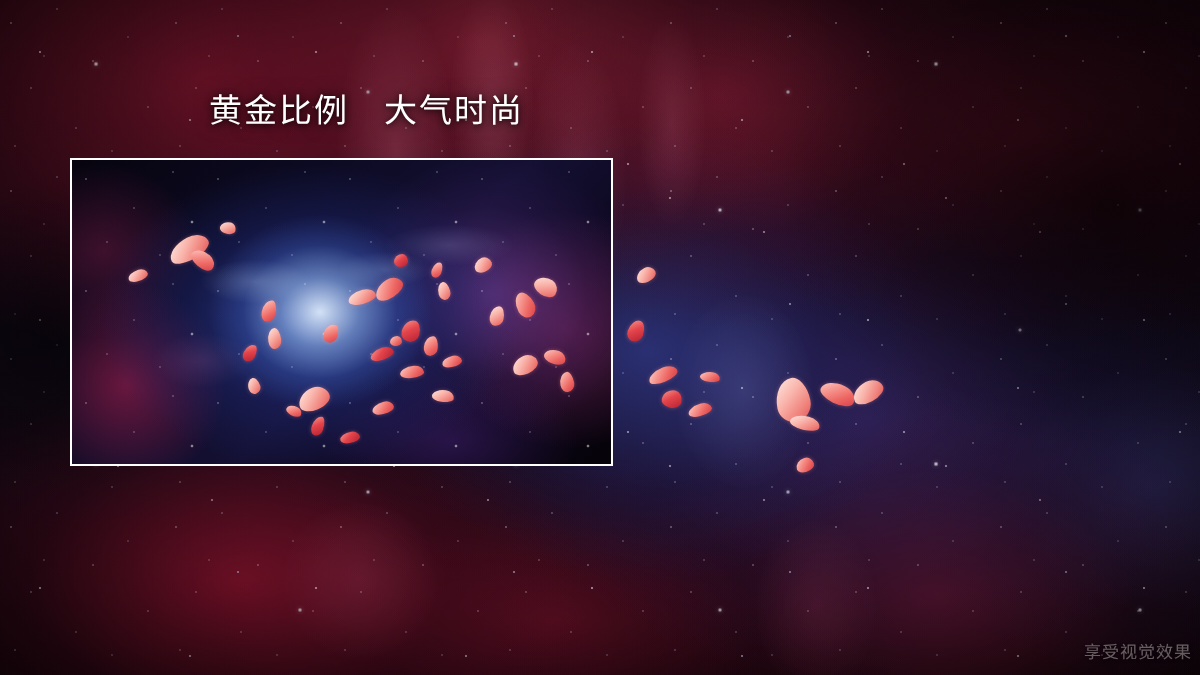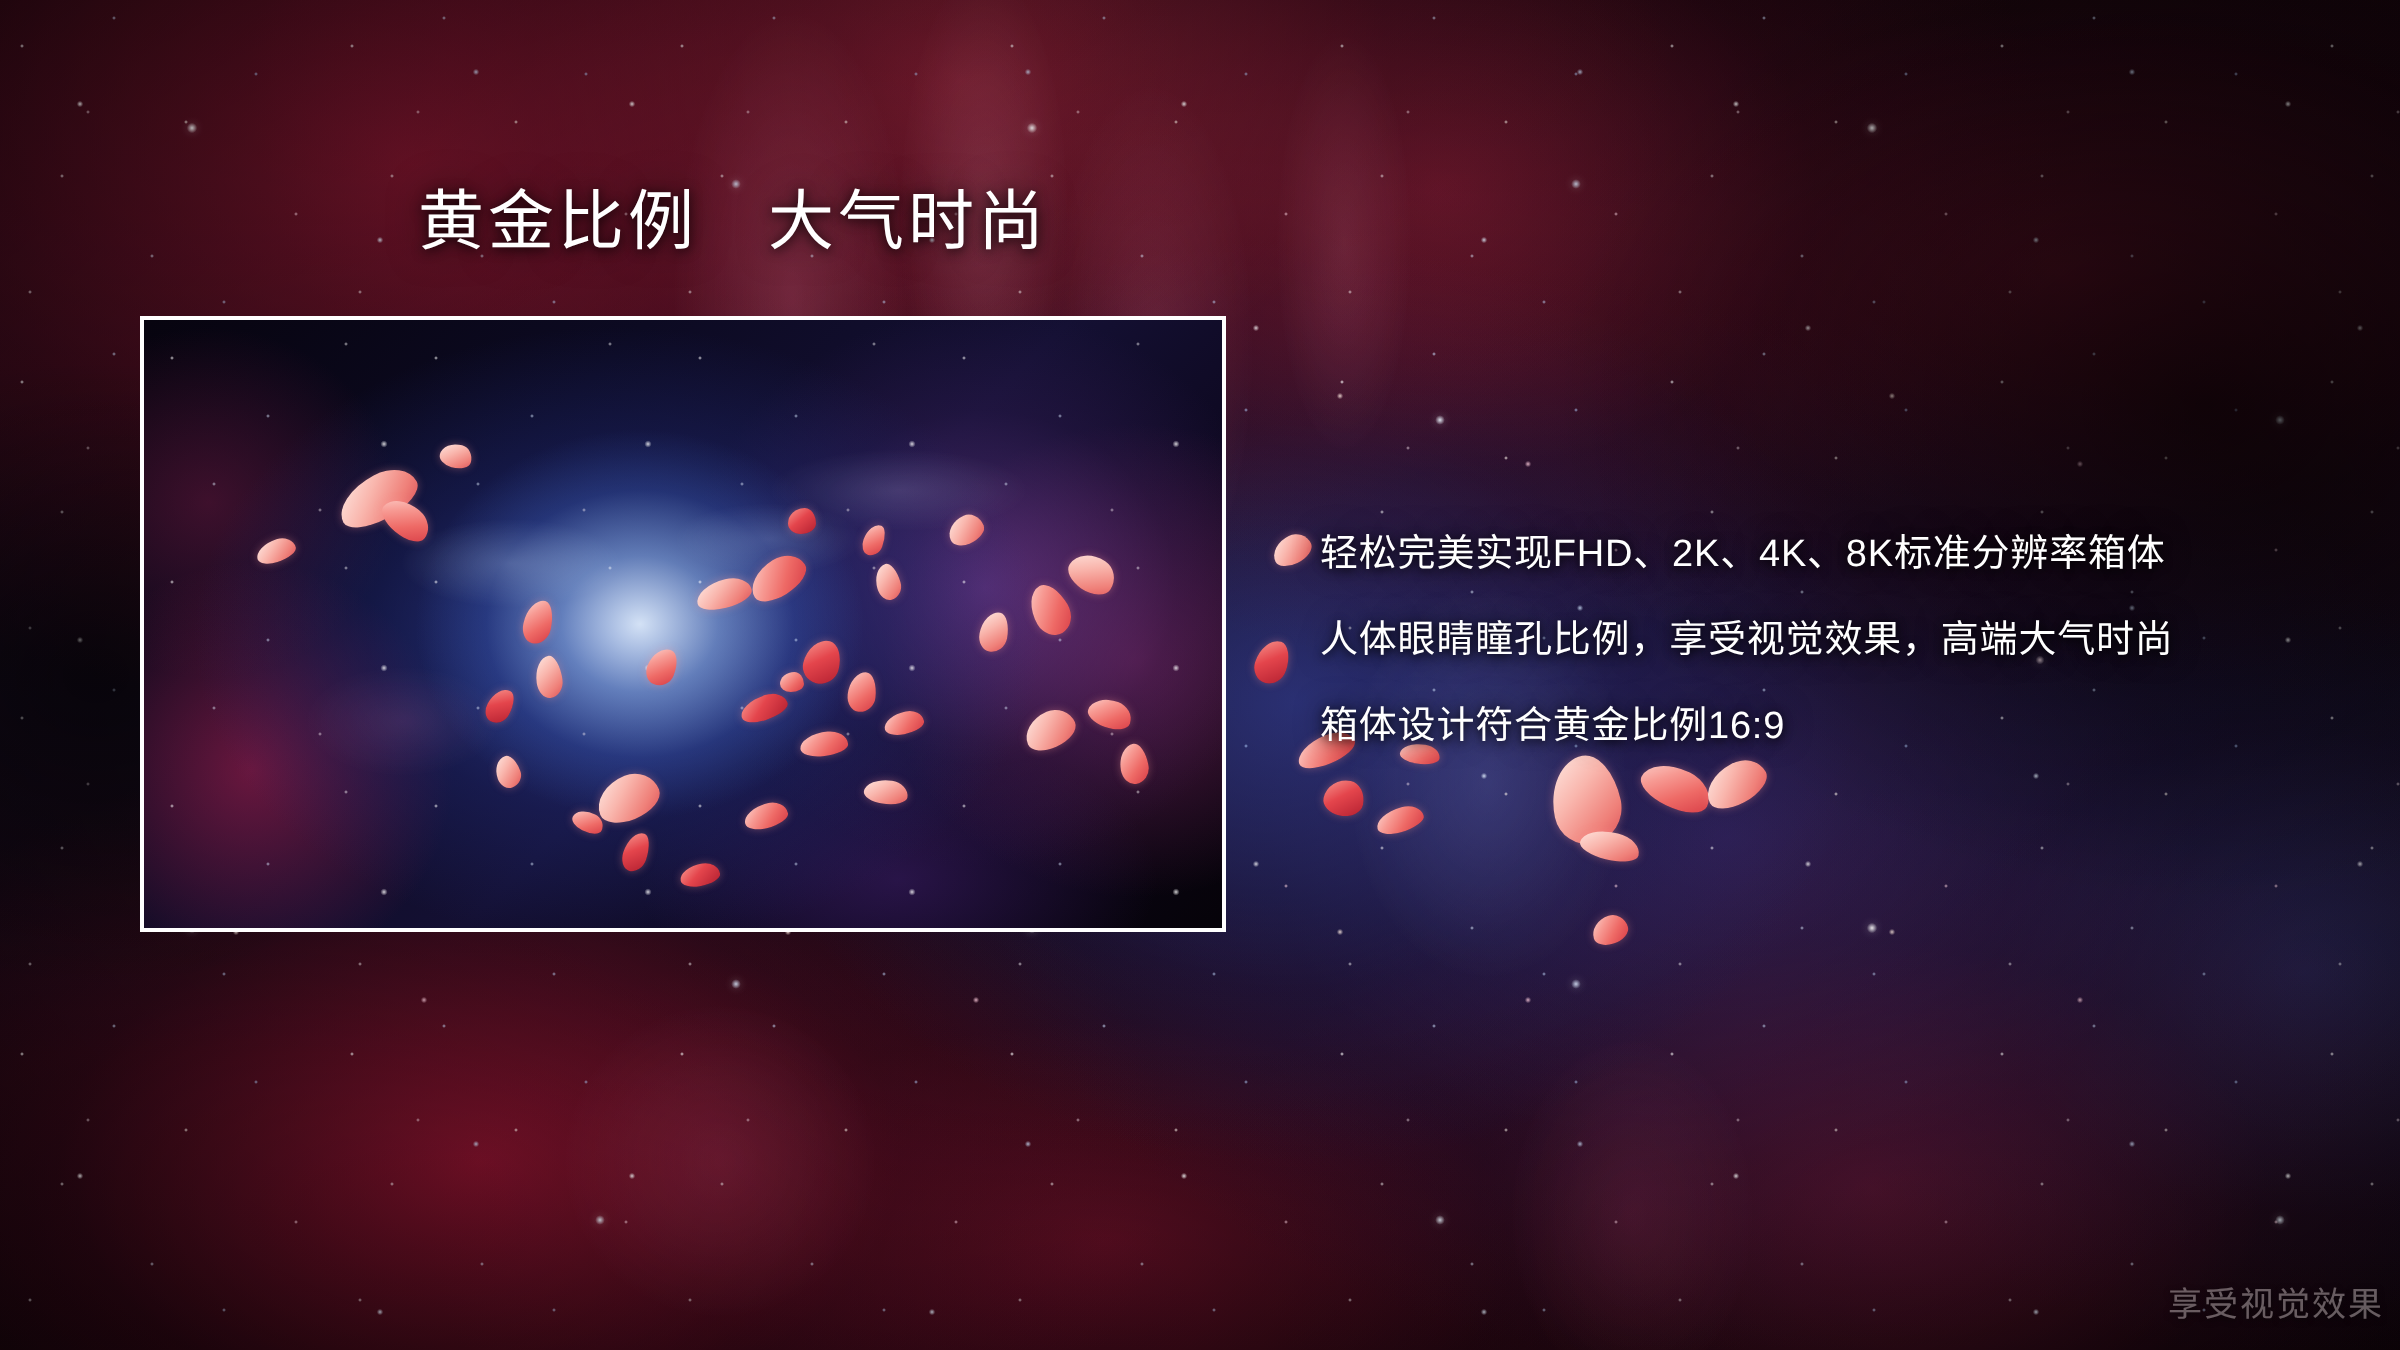--- a/index.html
+++ b/index.html
@@ -265,21 +265,16 @@
         <div class="petal " style="left: 444px; top: 132px; width: 18px; height: 26px; transform: rotate(-30deg);"></div>
         <div class="petal pale" style="left: 462px; top: 118px; width: 24px; height: 18px; transform: rotate(34deg);"></div>
         <div class="petal pale" style="left: 440px; top: 196px; width: 26px; height: 18px; transform: rotate(-24deg);"></div>
         <div class="petal " style="left: 472px; top: 190px; width: 22px; height: 14px; transform: rotate(20deg);"></div>
         <div class="petal small" style="left: 488px; top: 212px; width: 14px; height: 20px; transform: rotate(-10deg);"></div>
         <div class="petal small" style="left: 214px; top: 246px; width: 16px; height: 10px; transform: rotate(26deg);"></div>
         <div class="petal pale small" style="left: 176px; top: 218px; width: 12px; height: 16px; transform: rotate(-20deg);"></div>
       </div>
   </div>
 
-  <div id="body-copy">
-    <span class="copy-line">轻松完美实现FHD、2K、4K、8K标准分辨率箱体</span>
-    <span class="copy-line">人体眼睛瞳孔比例，享受视觉效果，高端大气时尚</span>
-    <span class="copy-line">箱体设计符合黄金比例16:9</span>
-  </div>
 
   <div id="watermark">享受视觉效果</div>
 
 </div>
 
 </body></html>

